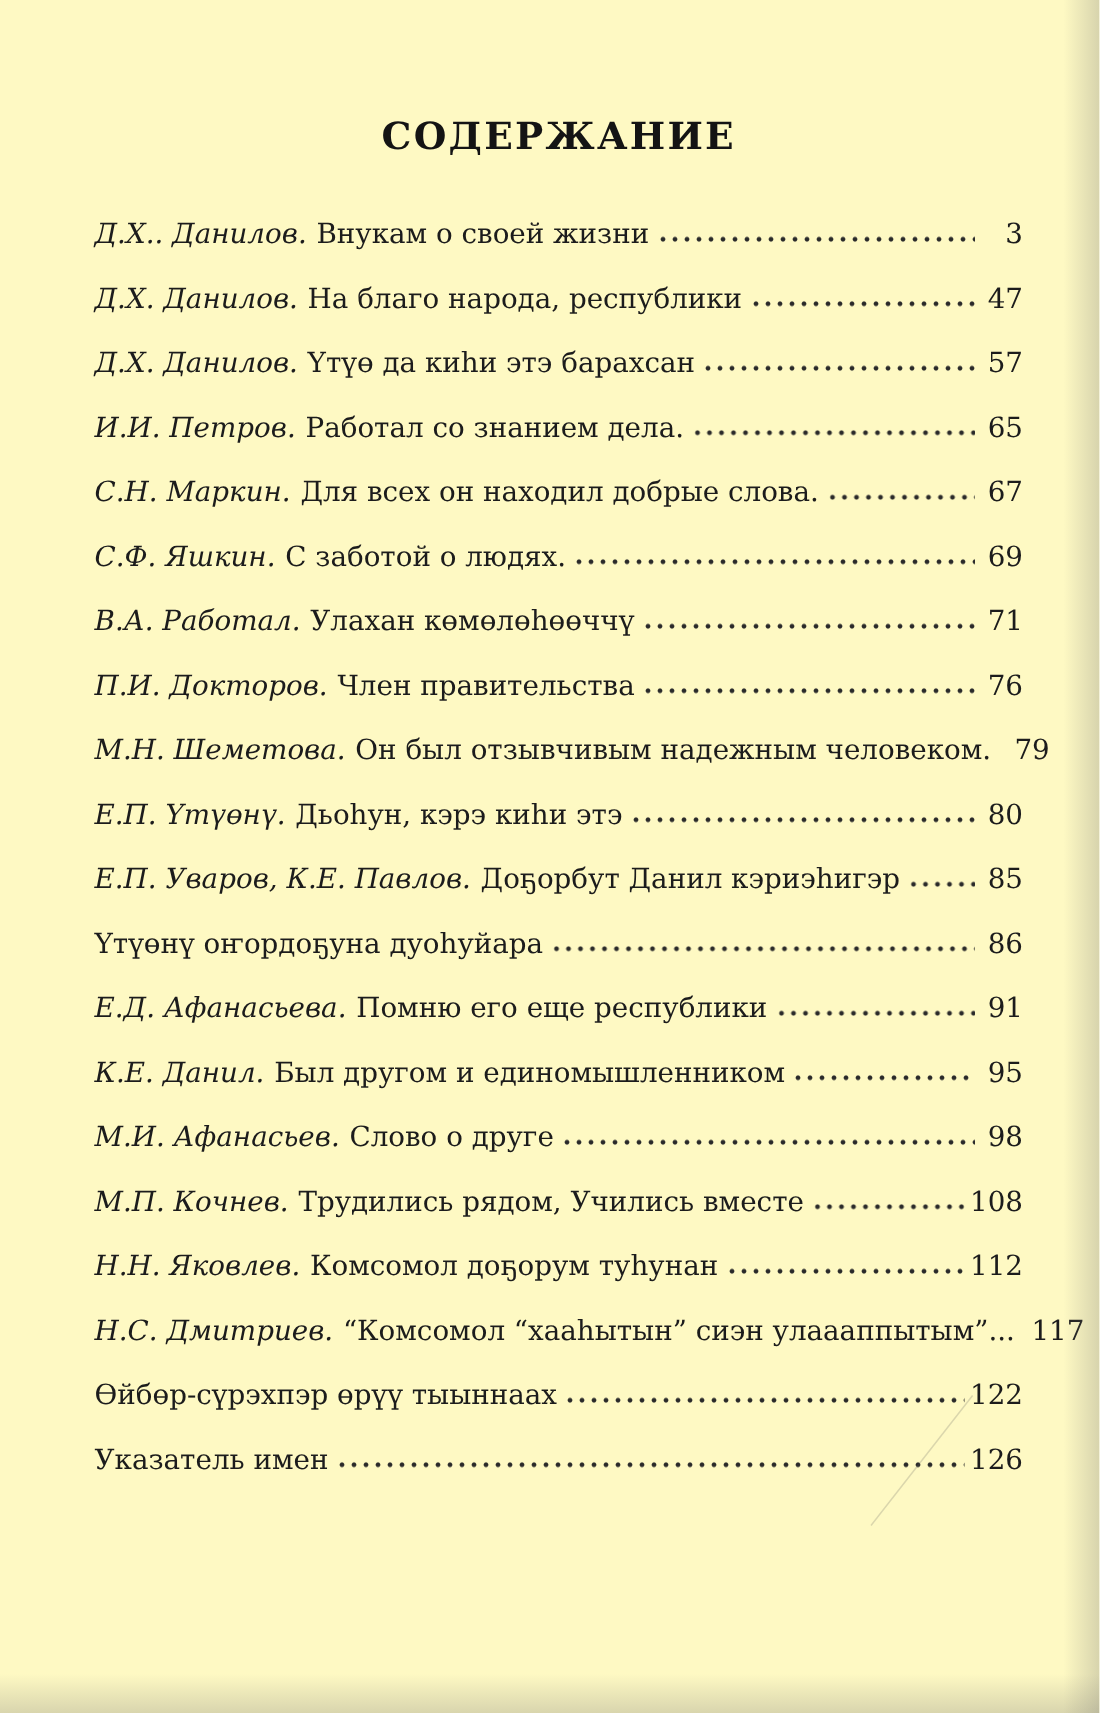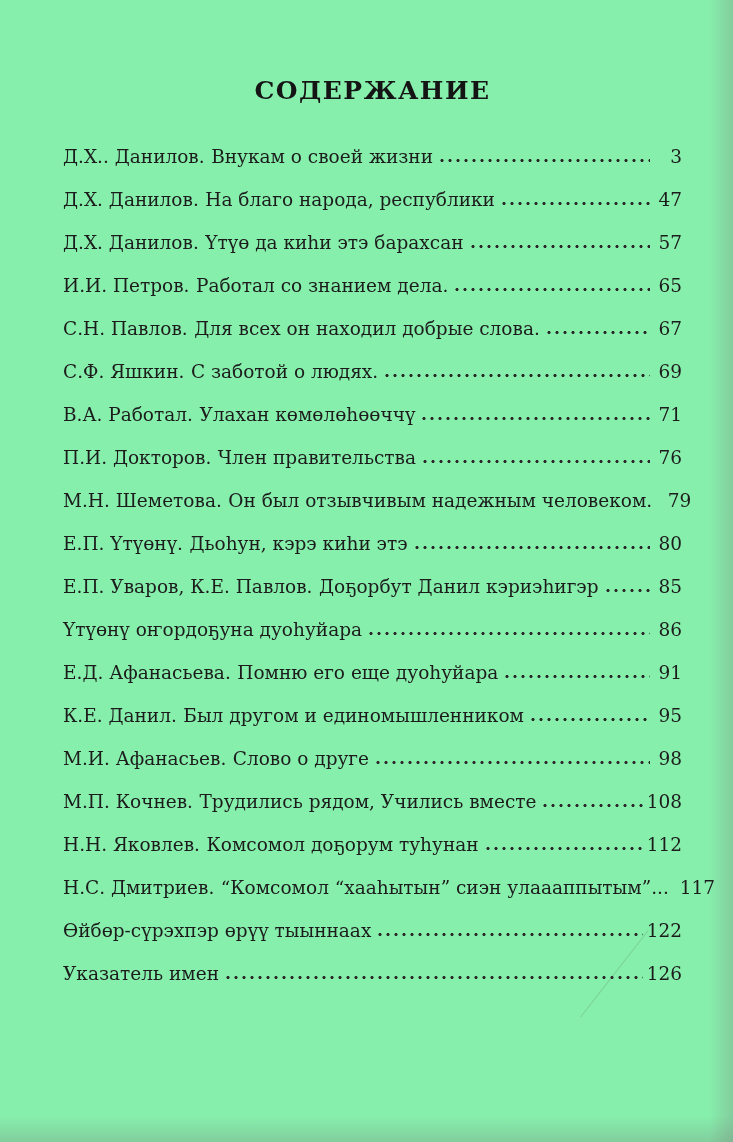--- a/index.html
+++ b/index.html
@@ -12,21 +12,21 @@
     font-family: "DejaVu Serif", "Liberation Serif", serif;
     color: #1c1c1c;
   }
 
   .page {
     position: relative;
     width: 733px;
     height: 1142px;
     box-sizing: border-box;
     padding: 76px 51px 0 63px;
-    background: #86efac;
+    background: #fef9c3;
   }
 
   h1.toc-title {
     margin: 0 0 40px 0;
     text-align: center;
     font-size: 25px;
     font-weight: bold;
     letter-spacing: 1.5px;
     color: #141414;
   }
@@ -38,20 +38,21 @@
   .toc-entry {
     display: flex;
     align-items: baseline;
     font-size: 18.5px;
     line-height: 24px;
     margin-bottom: 19px;
     white-space: nowrap;
   }
 
   .toc-author {
+    font-style: italic;
     flex: 0 0 auto;
   }
   .toc-author:not(:empty) {
     margin-right: 0.35em;
   }
 
   .toc-text {
     flex: 0 0 auto;
   }
 
@@ -132,21 +133,21 @@
   </div>
 
   <div class="toc-entry">
     <span class="toc-author">И.И. Петров.</span>
     <span class="toc-text">Работал со знанием дела.</span>
     <span class="toc-dots"></span>
     <span class="toc-page">65</span>
   </div>
 
   <div class="toc-entry">
-    <span class="toc-author">С.Н. Павлов.</span>
+    <span class="toc-author">С.Н. Маркин.</span>
     <span class="toc-text">Для всех он находил добрые слова.</span>
     <span class="toc-dots"></span>
     <span class="toc-page">67</span>
   </div>
 
   <div class="toc-entry">
     <span class="toc-author">С.Ф. Яшкин.</span>
     <span class="toc-text">С заботой о людях.</span>
     <span class="toc-dots"></span>
     <span class="toc-page">69</span>
@@ -188,21 +189,21 @@
   </div>
 
   <div class="toc-entry">
     <span class="toc-text">Үтүөнү оҥордоҕуна дуоһуйара</span>
     <span class="toc-dots"></span>
     <span class="toc-page">86</span>
   </div>
 
   <div class="toc-entry">
     <span class="toc-author">Е.Д. Афанасьева.</span>
-    <span class="toc-text">Помню его еще дуоһуйара</span>
+    <span class="toc-text">Помню его еще республики</span>
     <span class="toc-dots"></span>
     <span class="toc-page">91</span>
   </div>
 
   <div class="toc-entry">
     <span class="toc-author">К.Е. Данил.</span>
     <span class="toc-text">Был другом и единомышленником</span>
     <span class="toc-dots"></span>
     <span class="toc-page">95</span>
   </div>

